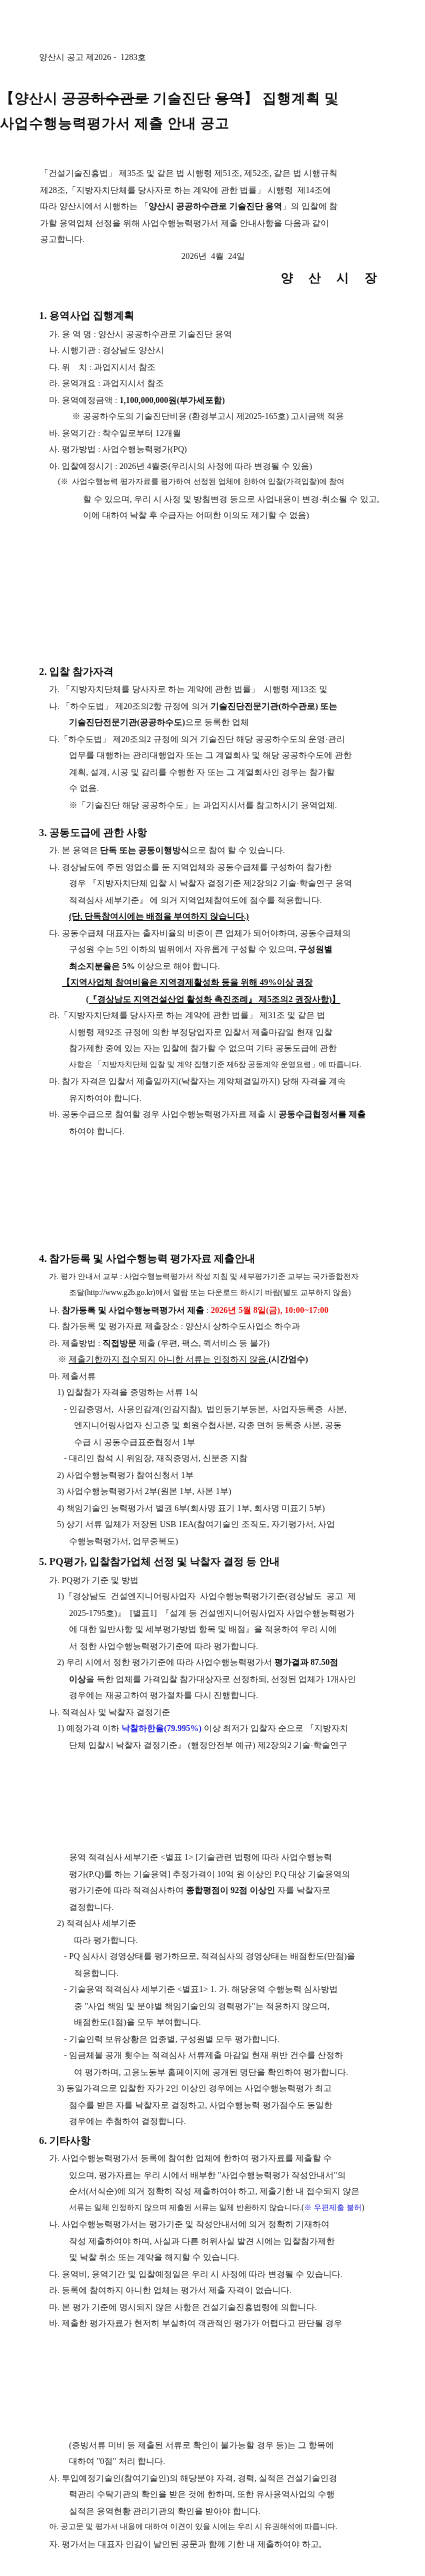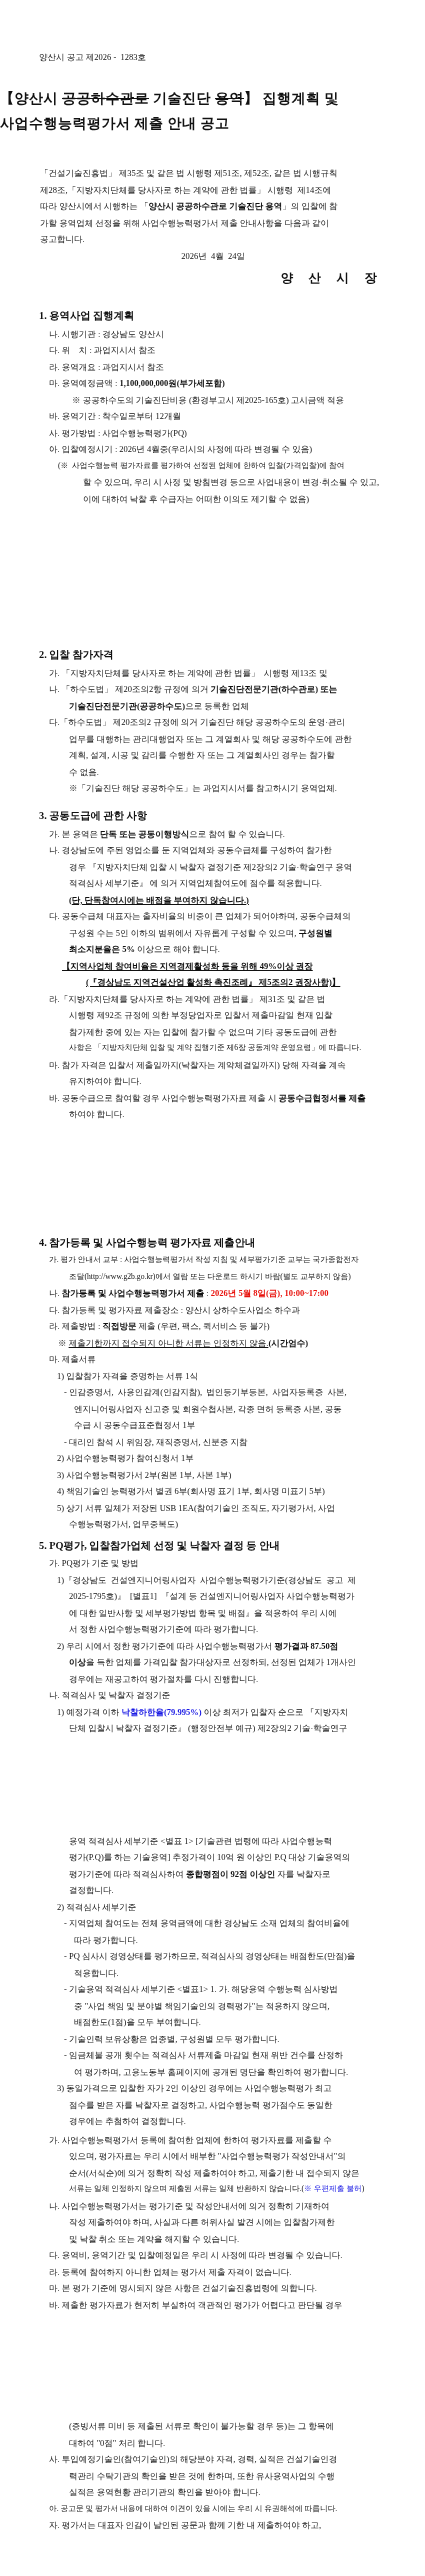--- a/index.html
+++ b/index.html
@@ -39,20 +39,21 @@
   <p class="ln t0"><span>「건설기술진흥법」 제35조 및 같은 법 시행령 제51조, 제52조, 같은 법 시행규칙</span></p>
   <p class="ln t0"><span>제28조,「지방자치단체를 당사자로 하는 계약에 관한 법률」 시행령  제14조에</span></p>
   <p class="ln t0"><span>따라 양산시에서 시행하는 「</span><span style="font-weight: bold;">양산시 공공하수관로 기술진단 용역</span><span>」의 입찰에 참</span></p>
   <p class="ln t0"><span>가할 용역업체 선정을 위해 사업수행능력평가서 제출 안내사항을 다음과 같이</span></p>
   <p class="ln t0"><span>공고합니다.</span></p>
   <p class="ln ctr"><span>2026년  4월  24일</span></p>
   <div class="gap" style="height:4.1px"></div>
   <p class="ln sig"><span style="font-weight: bold;">양 산 시 장</span></p>
   <div class="gap" style="height:18.5px"></div>
   <p class="ln sec"><span>1. 용역사업 집행계획</span></p>
+  <p class="ln i1"><span>가. 용 역 명 : 양산시 공공하수관로 기술진단 용역</span></p>
   <p class="ln i1"><span>나. 시행기관 : 경상남도 양산시</span></p>
   <p class="ln i1"><span>다. 위    치 : 과업지시서 참조</span></p>
   <p class="ln i1"><span>라. 용역개요 : 과업지시서 참조</span></p>
   <p class="ln i1"><span>마. </span><span style="font-weight: normal; margin-top: 32px;">용역예정금액</span><span> : </span><span style="font-weight: bold;">1,100,000,000원(부가세포함)</span></p>
   <p class="ln note"><span>※ 공공하수도의 기술진단비용 (환경부고시 제2025-165호) 고시금액 적용</span></p>
   <p class="ln i1"><span>바. 용역기간 : 착수일로부터 12개월</span></p>
   <p class="ln i1"><span>사. 평가방법 : 사업수행능력평가(PQ)</span></p>
   <p class="ln i1"><span>아. 입찰예정시기 : 2026년 4월중(우리시의 사정에 따라 변경될 수 있음)</span></p>
   <p class="ln n2 sm"><span>(※  사업수행능력 평가자료를 평가하여 선정된 업체에 한하여 입찰(가격입찰)에 참여</span></p>
   <p class="ln n2c"><span>할 수 있으며, 우리 시 사정 및 방침변경 등으로 사업내용이 변경·취소될 수 있고,</span></p>
@@ -118,34 +119,34 @@
   <p class="ln i2c"><span>경우에는 재공고하여 평가절차를 다시 진행합니다.</span></p>
   <p class="ln i1"><span>나. 적격심사 및 낙찰자 결정기준</span></p>
   <p class="ln i2"><span>1) 예정가격 이하 </span><span style="font-weight: bold; color: rgb(27, 27, 228);">낙찰하한율(79.995%)</span><span> 이상 최저가 입찰자 순으로 『지방자치</span></p>
   <p class="ln i2c"><span>단체 입찰시 낙찰자 결정기준』 (행정안전부 예규) 제2장의2 기술·학술연구</span></p>
   <div class="gap" style="height:96px"></div>
   <p class="ln i2c"><span>용역 적격심사 세부기준 &lt;별표 1&gt; [기술관련 법령에 따라 사업수행능력</span></p>
   <p class="ln i2c"><span>평가(P.Q)를 하는 기술용역] 추정가격이 10억 원 이상인 P.Q 대상 기술용역의</span></p>
   <p class="ln i2c"><span>평가기준에 따라 적격심사하여 </span><span style="font-weight: bold;">종합평점이 92점 이상인</span><span> 자를 낙찰자로</span></p>
   <p class="ln i2c"><span>결정합니다.</span></p>
   <p class="ln i2"><span>2) 적격심사 세부기준</span></p>
-  <p class="ln i3"><span>- 지역업체 참여도는 전체 용역금액에 대한 경상남도 소재 업체의 참여비율에</span></p>
   <p class="ln i3c"><span>따라 평가합니다.</span></p>
   <p class="ln i3"><span>- PQ 심사시 경영상태를 평가하므로, 적격심사의 경영상태는 배점한도(만점)을</span></p>
   <p class="ln i3c"><span>적용합니다.</span></p>
   <p class="ln i3"><span>- 기술용역 적격심사 세부기준 &lt;별표1&gt; 1. 가. 해당용역 수행능력 심사방법</span></p>
   <p class="ln i3c"><span>중 "사업 책임 및 분야별 책임기술인의 경력평가"는 적용하지 않으며,</span></p>
   <p class="ln i3c"><span>배점한도(1점)을 모두 부여합니다.</span></p>
   <p class="ln i3"><span>- 기술인력 보유상황은 업종별, 구성원별 모두 평가합니다.</span></p>
   <p class="ln i3"><span>- 임금체불 공개 횟수는 적격심사 서류제출 마감일 현재 위반 건수를 산정하</span></p>
   <p class="ln i3c"><span>여 평가하며, 고용노동부 홈페이지에 공개된 명단을 확인하여 평가합니다.</span></p>
   <p class="ln i2"><span>3) 동일가격으로 입찰한 자가 2인 이상인 경우에는 사업수행능력평가 최고</span></p>
   <p class="ln i2c"><span>점수를 받은 자를 낙찰자로 결정하고, 사업수행능력 평가점수도 동일한</span></p>
   <p class="ln i2c"><span>경우에는 추첨하여 결정합니다.</span></p>
   <div class="gap" style="height:2.1px"></div>
+  <p class="ln sec"><span>6. 기타사항</span></p>
   <p class="ln i1"><span>가. 사업수행능력평가서 등록에 참여한 업체에 한하여 평가자료를 제출할 수</span></p>
   <p class="ln i1c"><span>있으며, 평가자료는 우리 시에서 배부한 "사업수행능력평가 작성안내서"의</span></p>
   <p class="ln i1c"><span>순서(서식순)에 의거 정확히 작성 제출하여야 하고, 제출기한 내 접수되지 않은</span></p>
   <p class="ln i1c sm"><span>서류는 일체 인정하지 않으며 제출된 서류는 일체 반환하지 않습니다.(</span><span style="color: rgb(27, 27, 228);">※ 우편제출 불허</span><span>)</span></p>
   <p class="ln i1"><span>나. 사업수행능력평가서는 평가기준 및 작성안내서에 의거 정확히 기재하여</span></p>
   <p class="ln i1c"><span>작성 제출하여야 하며, 사실과 다른 허위사실 발견 시에는 입찰참가제한</span></p>
   <p class="ln i1c"><span>및 낙찰 취소 또는 계약을 해지할 수 있습니다.</span></p>
   <p class="ln i1"><span>다. 용역비, 용역기간 및 입찰예정일은 우리 시 사정에 따라 변경될 수 있습니다.</span></p>
   <p class="ln i1"><span>라. 등록에 참여하지 아니한 업체는 평가서 제출 자격이 없습니다.</span></p>
   <p class="ln i1"><span>마. 본 평가 기준에 명시되지 않은 사항은 건설기술진흥법령에 의합니다.</span></p>

